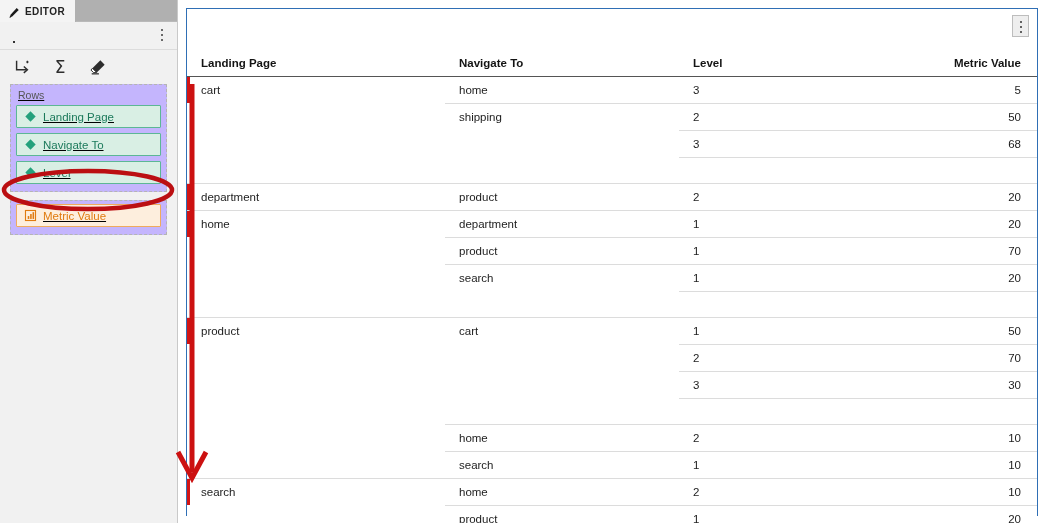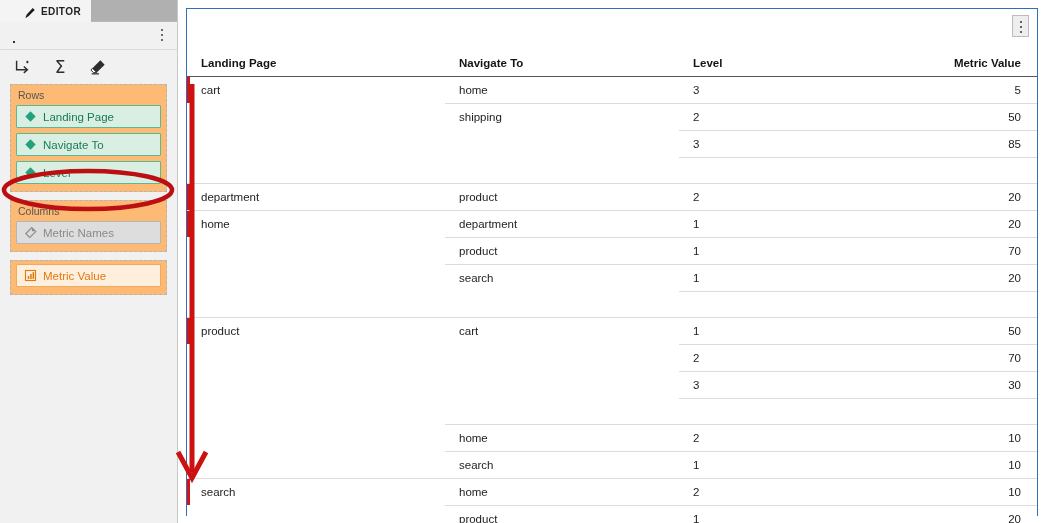--- a/index.html
+++ b/index.html
@@ -31,21 +31,21 @@
   #tabstrip {
     position: relative;
     height: 22px;
     background: #b0b0b0;
     border-bottom: 1px solid #b9b9b9;
   }
   #tab-editor {
     position: absolute;
     left: 0; top: 0;
     height: 22px;
-    padding: 0 10px 0 24px;
+    padding: 0 10px 0 8px;
     display: flex;
     align-items: center;
     gap: 5px;
     background: #f4f4f4;
     border-right: 1px solid #b0b0b0;
     cursor: pointer;
   }
   #tab-editor .label {
     font-size: 10px;
     font-weight: bold;
@@ -97,22 +97,23 @@
   .sigma-glyph {
     font-family: "DejaVu Sans", sans-serif;
     font-size: 17px;
     line-height: 17px;
     color: #2d2d2d;
   }
 
   .shelf {
     margin: 0 10px 8px 10px;
     border: 1px dashed #b4b4b4;
-    background: #fdba74;
+    background: #c4b5fd;
     padding: 3px 5px 7px 5px;
+    text-decoration: underline;
   }
   .shelf-title {
     font-size: 10.5px;
     color: #555;
     padding: 1px 0 4px 2px;
   }
   .chip {
     height: 23px;
     display: flex;
     align-items: center;
@@ -294,32 +295,20 @@
       <div class="chip chip-dim">
         <span class="ico">
           <svg viewBox="0 0 14 14" width="13" height="13">
               <path d="M7 1.4 L12.6 7 L7 12.6 L1.4 7 Z" fill="#24a17c"></path>
             </svg>
         </span>
         <span>Level</span>
       </div>
     </div>
 
-    <div class="shelf">
-      <div class="shelf-title">Columns</div>
-      <div class="chip chip-grey">
-        <span class="ico">
-          <svg viewBox="0 0 14 14" width="13" height="13">
-            <path d="M8.4 1.8 L12.6 6 L6.2 12.4 L2 8.2 Z" fill="none" stroke="#8a8a8a" stroke-width="1.3"></path>
-            <circle cx="9.6" cy="4.6" r="1.25" fill="#8a8a8a"></circle>
-          </svg>
-        </span>
-        <span>Metric Names</span>
-      </div>
-    </div>
 
     <div class="shelf">
       <div class="chip chip-metric">
         <span class="ico">
           <svg viewBox="0 0 14 14" width="13" height="13">
             <rect x="1.6" y="1.6" width="10.8" height="10.8" fill="none" stroke="#e07b10" stroke-width="1.2"></rect>
             <rect x="4" y="7.6" width="1.7" height="3.1" fill="#e07b10"></rect>
             <rect x="6.6" y="5.4" width="1.7" height="5.3" fill="#e07b10"></rect>
             <rect x="9.2" y="3.4" width="1.7" height="7.3" fill="#e07b10"></rect>
           </svg>
@@ -358,21 +347,21 @@
             <td class="lvl">3</td>
             <td class="num">5</td>
           </tr>
           <tr>
             <td class="nav span-cell" rowspan="3">shipping</td>
             <td class="lvl">2</td>
             <td class="num">50</td>
           </tr>
           <tr>
             <td class="lvl">3</td>
-            <td class="num">85</td>
+            <td class="num">68</td>
           </tr>
           <tr>
             <td class="lvl"></td>
             <td class="num"></td>
           </tr>
           <tr class="grp-start">
             <td class="lp span-cell" rowspan="1"><span class="grpbar"></span><span>department</span></td>
             <td class="nav span-cell" rowspan="1">product</td>
             <td class="lvl">2</td>
             <td class="num">20</td>

